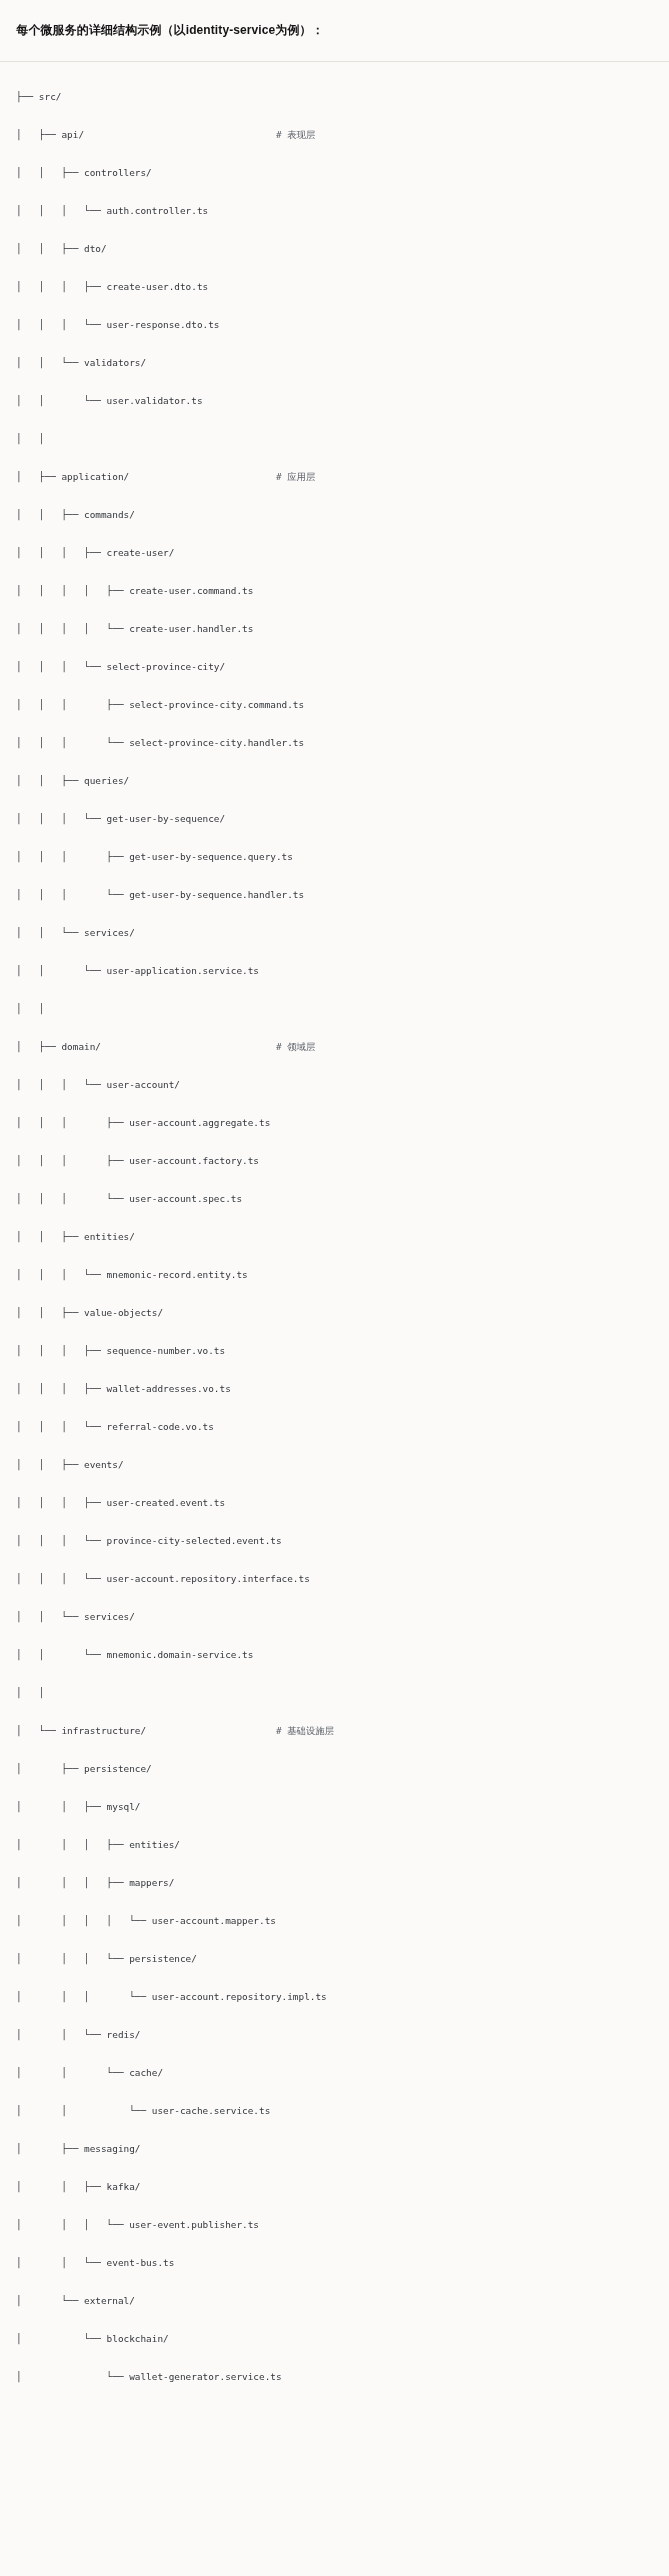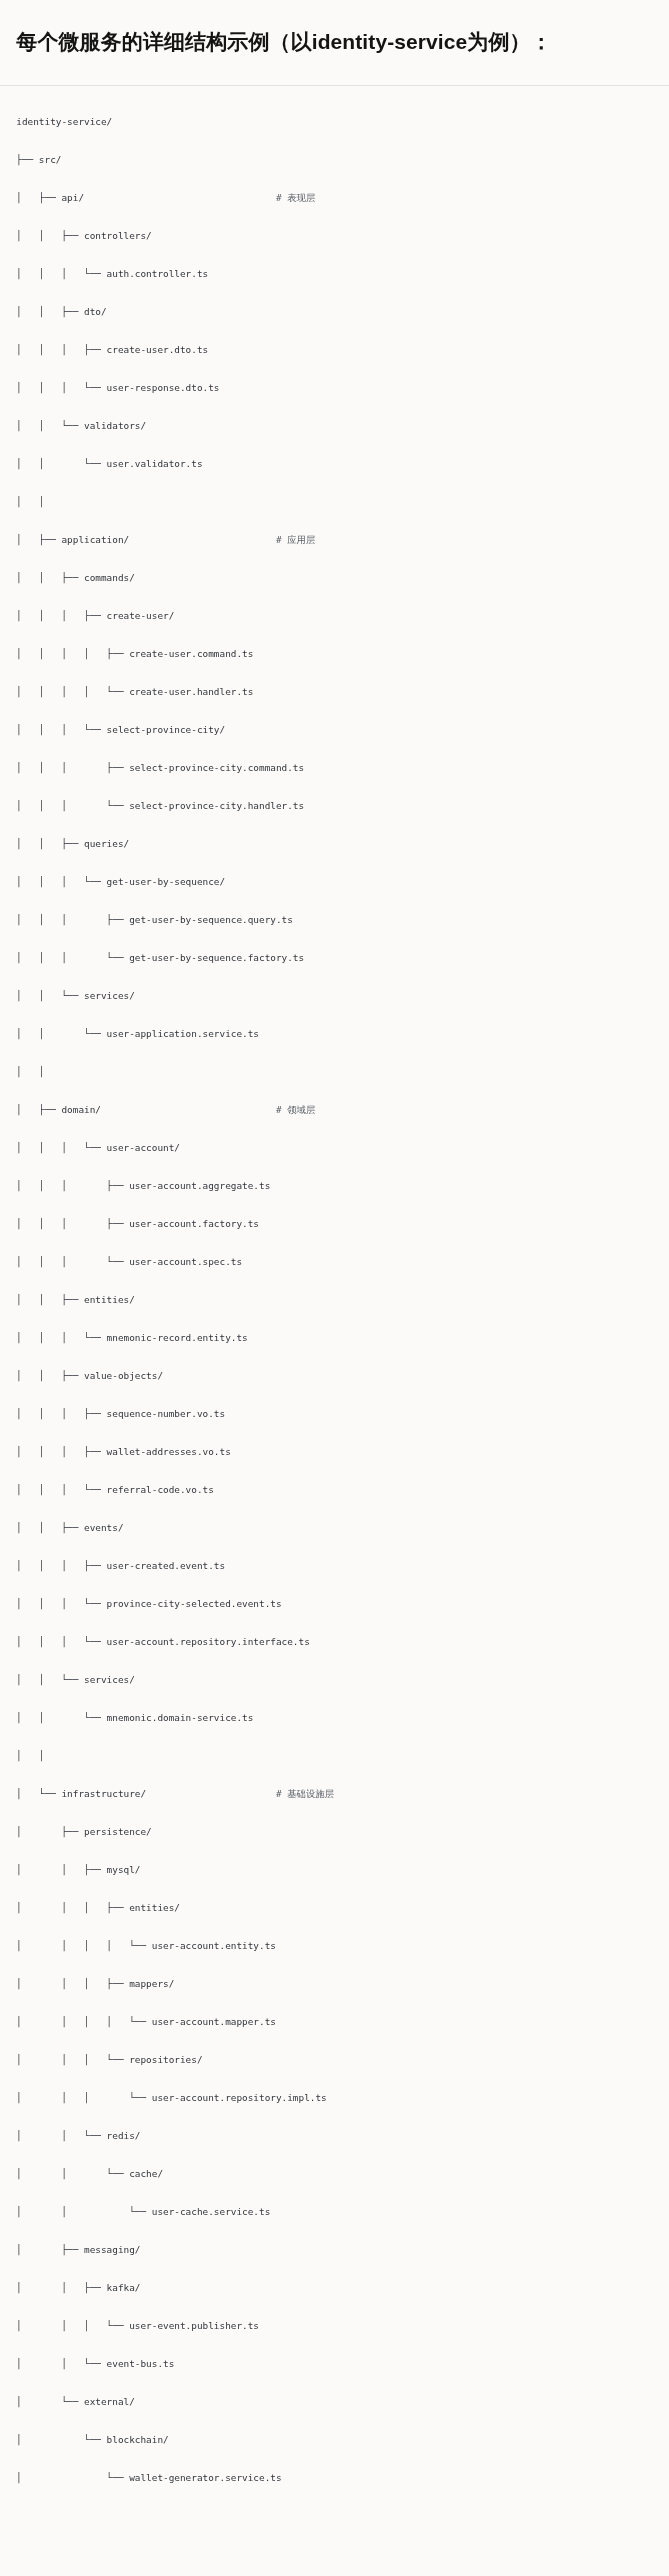--- a/index.html
+++ b/index.html
@@ -17,21 +17,21 @@
   .page {
     width: 669px;
     box-sizing: border-box;
     background: #fbfaf8;
   }
 
   
   .doc-heading {
     font-family: "Liberation Sans", sans-serif;
     font-weight: bold;
-    font-size: 21px;
+    font-size: 12px;
     line-height: 1.35;
     color: #141414;
     padding: 13.8px 16.3px 15px 16.3px;
     letter-spacing: 0.1px;
   }
 
   .hr {
     height: 0.6px;
     background: #e6e3dd;
     border: none;
@@ -61,21 +61,21 @@
 </style>
 </head>
 <body>
 
 <div class="page">
 
   <h1 class="doc-heading">每个微服务的详细结构示例（以identity-service为例）：</h1>
 
   <hr class="hr">
 
-  <pre class="codeblock" id="tree-block"><span class="code-line"><span>identity-service/</span></span>
+  <pre class="codeblock" id="tree-block">
 <span class="code-line"><span>├── src/</span></span>
 <span class="code-line"><span>│   ├── api/</span><span>                                  </span><span class="code-comment"># 表现层</span></span>
 <span class="code-line"><span>│   │   ├── controllers/</span></span>
 <span class="code-line"><span>│   │   │   └── auth.controller.ts</span></span>
 <span class="code-line"><span>│   │   ├── dto/</span></span>
 <span class="code-line"><span>│   │   │   ├── create-user.dto.ts</span></span>
 <span class="code-line"><span>│   │   │   └── user-response.dto.ts</span></span>
 <span class="code-line"><span>│   │   └── validators/</span></span>
 <span class="code-line"><span>│   │       └── user.validator.ts</span></span>
 <span class="code-line"><span>│   │</span></span>
@@ -83,21 +83,21 @@
 <span class="code-line"><span>│   │   ├── commands/</span></span>
 <span class="code-line"><span>│   │   │   ├── create-user/</span></span>
 <span class="code-line"><span>│   │   │   │   ├── create-user.command.ts</span></span>
 <span class="code-line"><span>│   │   │   │   └── create-user.handler.ts</span></span>
 <span class="code-line"><span>│   │   │   └── select-province-city/</span></span>
 <span class="code-line"><span>│   │   │       ├── select-province-city.command.ts</span></span>
 <span class="code-line"><span>│   │   │       └── select-province-city.handler.ts</span></span>
 <span class="code-line"><span>│   │   ├── queries/</span></span>
 <span class="code-line"><span>│   │   │   └── get-user-by-sequence/</span></span>
 <span class="code-line"><span>│   │   │       ├── get-user-by-sequence.query.ts</span></span>
-<span class="code-line"><span>│   │   │       └── get-user-by-sequence.factory.ts</span></span>
+<span class="code-line"><span>│   │   │       └── get-user-by-sequence.handler.ts</span></span>
 <span class="code-line"><span>│   │   └── services/</span></span>
 <span class="code-line"><span>│   │       └── user-application.service.ts</span></span>
 <span class="code-line"><span>│   │</span></span>
 <span class="code-line"><span>│   ├── domain/</span><span>                               </span><span class="code-comment"># 领域层</span></span>
 <span class="code-line"><span>│   │   │   └── user-account/</span></span>
 <span class="code-line"><span>│   │   │       ├── user-account.aggregate.ts</span></span>
 <span class="code-line"><span>│   │   │       ├── user-account.factory.ts</span></span>
 <span class="code-line"><span>│   │   │       └── user-account.spec.ts</span></span>
 <span class="code-line"><span>│   │   ├── entities/</span></span>
 <span class="code-line"><span>│   │   │   └── mnemonic-record.entity.ts</span></span>
@@ -109,24 +109,23 @@
 <span class="code-line"><span>│   │   │   ├── user-created.event.ts</span></span>
 <span class="code-line"><span>│   │   │   └── province-city-selected.event.ts</span></span>
 <span class="code-line"><span>│   │   │   └── user-account.repository.interface.ts</span></span>
 <span class="code-line"><span>│   │   └── services/</span></span>
 <span class="code-line"><span>│   │       └── mnemonic.domain-service.ts</span></span>
 <span class="code-line"><span>│   │</span></span>
 <span class="code-line"><span>│   └── infrastructure/</span><span>                       </span><span class="code-comment"># 基础设施层</span></span>
 <span class="code-line"><span>│       ├── persistence/</span></span>
 <span class="code-line"><span>│       │   ├── mysql/</span></span>
 <span class="code-line"><span>│       │   │   ├── entities/</span></span>
-<span class="code-line"><span>│       │   │   │   └── user-account.entity.ts</span></span>
 <span class="code-line"><span>│       │   │   ├── mappers/</span></span>
 <span class="code-line"><span>│       │   │   │   └── user-account.mapper.ts</span></span>
-<span class="code-line"><span>│       │   │   └── repositories/</span></span>
+<span class="code-line"><span>│       │   │   └── persistence/</span></span>
 <span class="code-line"><span>│       │   │       └── user-account.repository.impl.ts</span></span>
 <span class="code-line"><span>│       │   └── redis/</span></span>
 <span class="code-line"><span>│       │       └── cache/</span></span>
 <span class="code-line"><span>│       │           └── user-cache.service.ts</span></span>
 <span class="code-line"><span>│       ├── messaging/</span></span>
 <span class="code-line"><span>│       │   ├── kafka/</span></span>
 <span class="code-line"><span>│       │   │   └── user-event.publisher.ts</span></span>
 <span class="code-line"><span>│       │   └── event-bus.ts</span></span>
 <span class="code-line"><span>│       └── external/</span></span>
 <span class="code-line"><span>│           └── blockchain/</span></span>

